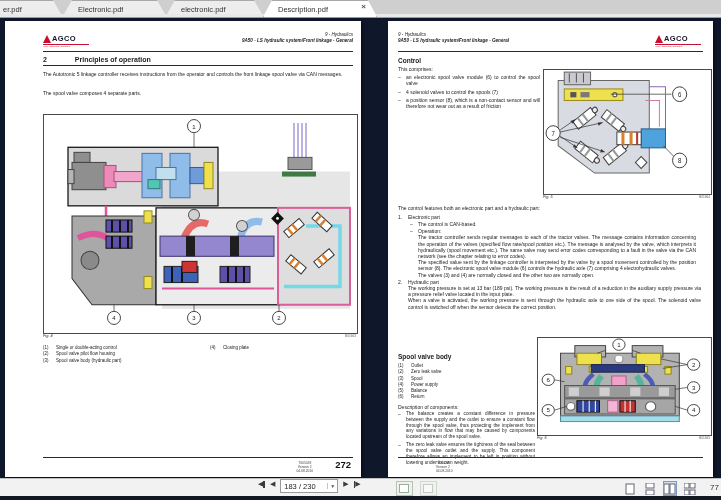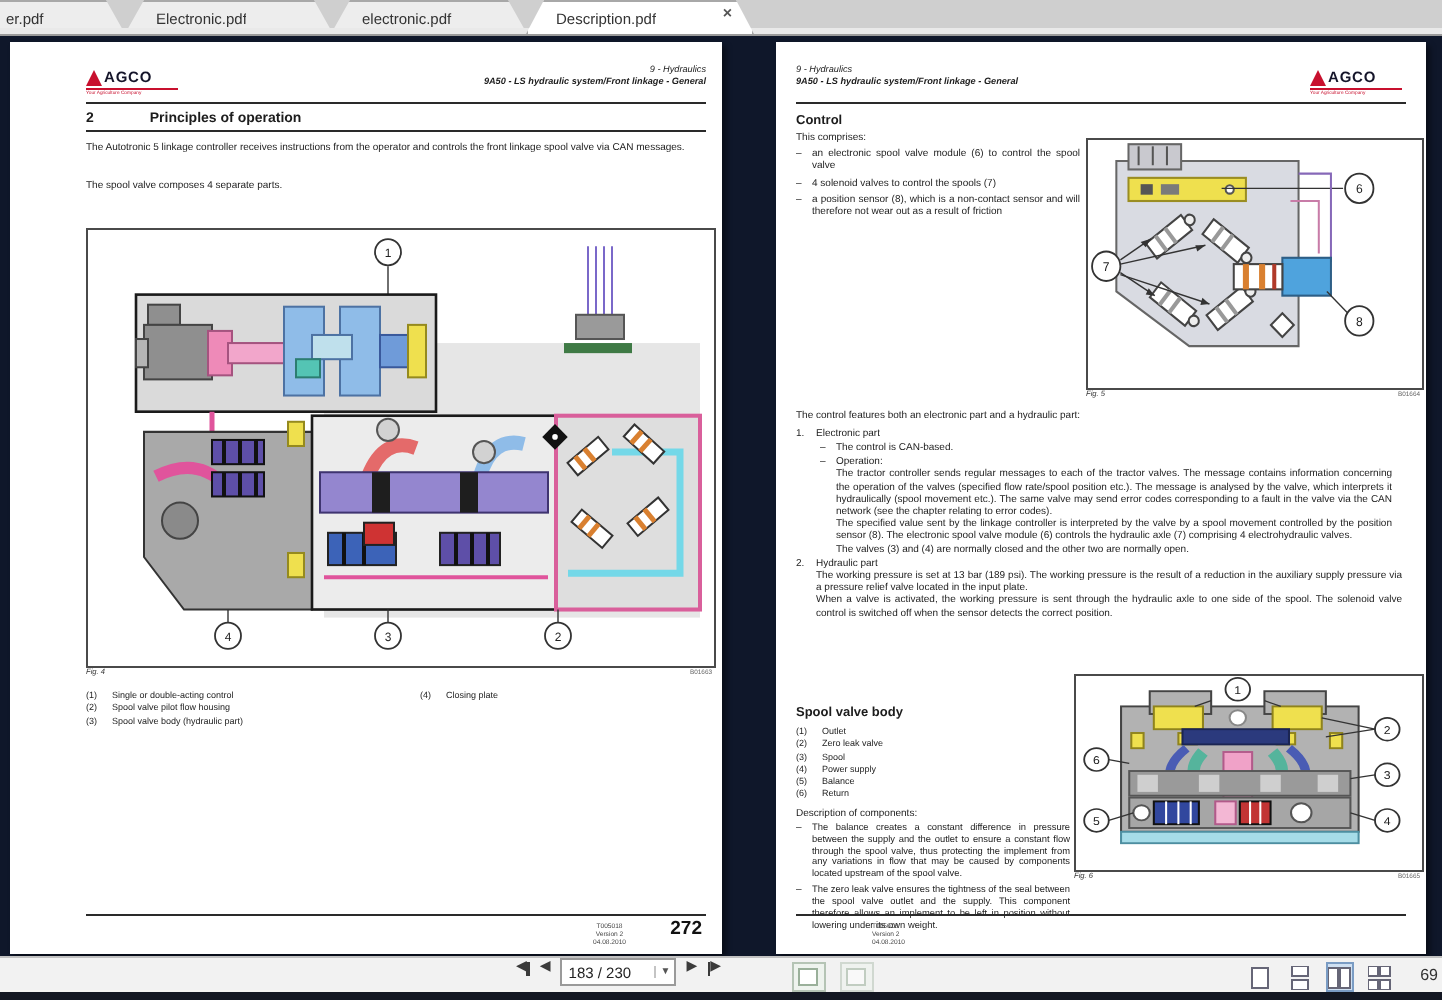--- a/index.html
+++ b/index.html
@@ -518,17 +518,17 @@
       </span>
       <span class="lic">
         <svg width="12" height="12">
             <rect x="0" y="0" width="5" height="5" fill="#fff" stroke="#667"></rect>
             <rect x="6" y="0" width="5" height="5" fill="#fff" stroke="#667"></rect>
             <rect x="0" y="7" width="5" height="5" fill="#fff" stroke="#667"></rect>
             <rect x="6" y="7" width="5" height="5" fill="#fff" stroke="#667"></rect>
           </svg>
       </span>
     </div>
-    <span class="zoomtext">69</span>
+    <span class="zoomtext">77</span>
   </div>
   <div class="bottomstrip"></div>
 
 </div>
 
 </body></html>

